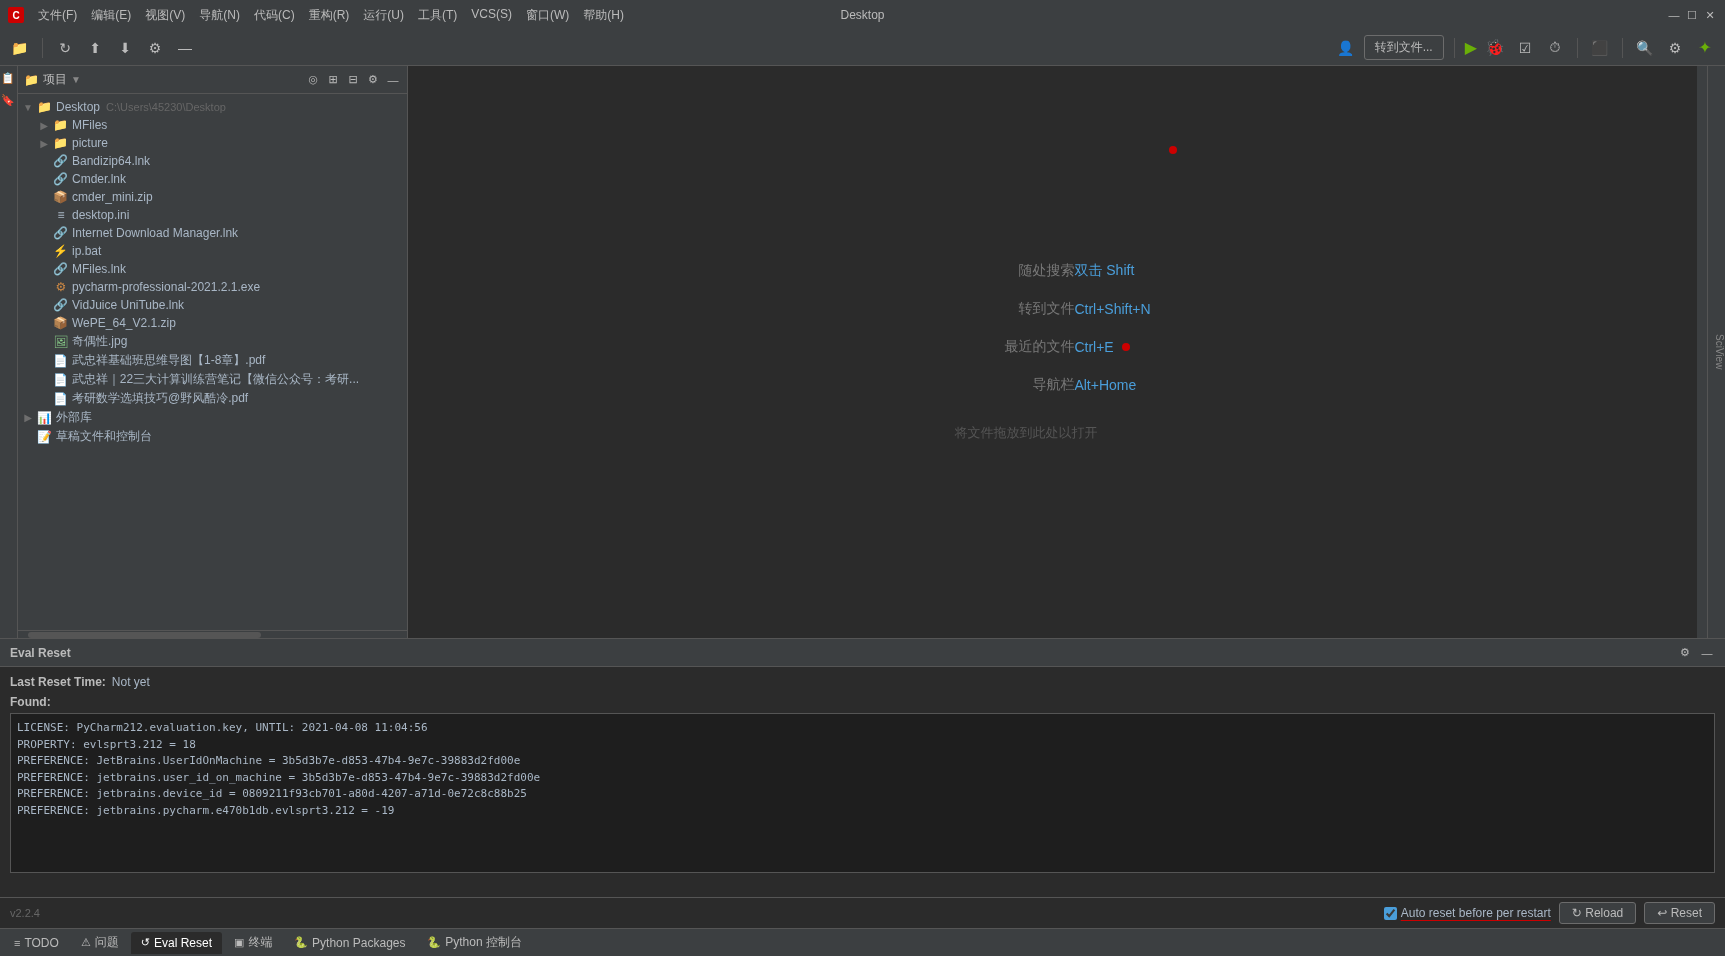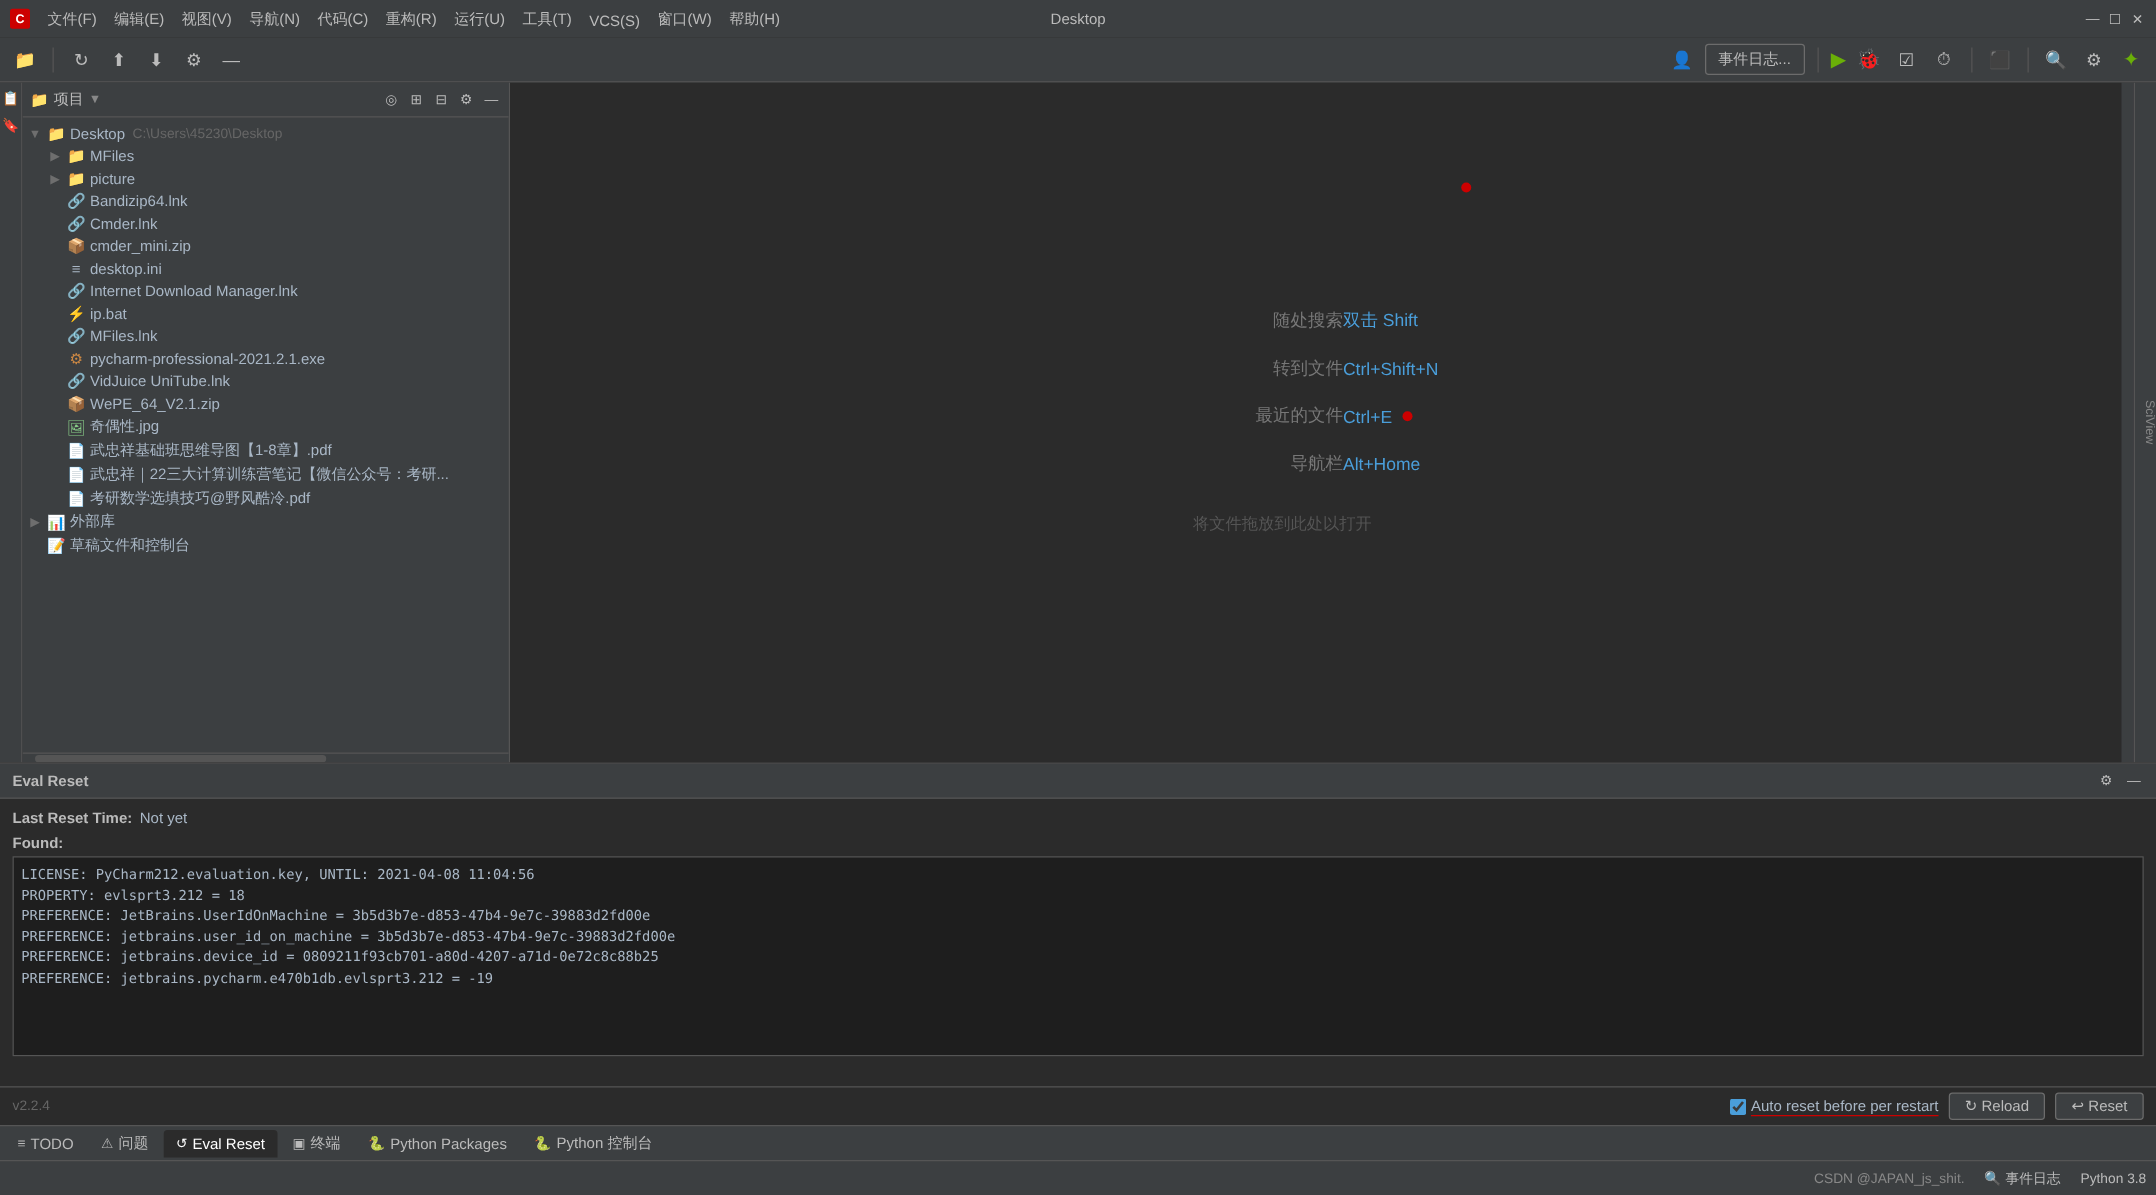--- a/index.html
+++ b/index.html
@@ -26,21 +26,20 @@
       width: 16px; height: 16px;
       background: #cc0000;
       border-radius: 2px;
       display: flex; align-items: center; justify-content: center;
       font-size: 10px; color: white; font-weight: bold;
     }
     #title-bar .menu-bar {
       display: flex;
       gap: 2px;
       flex: 1;
-      align-items: flex-end;
     }
     #title-bar .menu-item {
       padding: 2px 6px;
       color: #bbbbbb;
       font-size: 12px;
       cursor: pointer;
     }
     #title-bar .window-title {
       position: absolute;
       left: 50%;
@@ -449,21 +448,21 @@
   <div id="toolbar">
     <div class="toolbar-icon-btn">📁</div>
     <div class="toolbar-sep"></div>
     <div class="toolbar-icon-btn">↻</div>
     <div class="toolbar-icon-btn">⬆</div>
     <div class="toolbar-icon-btn">⬇</div>
     <div class="toolbar-icon-btn">⚙</div>
     <div class="toolbar-icon-btn">—</div>
     <div class="toolbar-right">
       <div class="toolbar-icon-btn">👤</div>
-      <button class="add-config-btn">事件日志...</button>
+      <button class="add-config-btn">转到文件...</button>
       <div class="toolbar-sep"></div>
       <div class="run-btn">▶</div>
       <div class="toolbar-icon-btn debug-btn">🐞</div>
       <div class="toolbar-icon-btn">☑</div>
       <div class="toolbar-icon-btn">⏱</div>
       <div class="toolbar-sep"></div>
       <div class="toolbar-icon-btn">⬛</div>
       <div class="toolbar-sep"></div>
       <div class="toolbar-icon-btn">🔍</div>
       <div class="toolbar-icon-btn">⚙</div>
@@ -713,22 +712,14 @@
     <div class="bottom-tab">
       <span class="tab-icon">🐍</span>
       <span>Python Packages</span>
     </div>
     <div class="bottom-tab">
       <span class="tab-icon">🐍</span>
       <span>Python 控制台</span>
     </div>
   </div>
 
-  <div id="status-bar" style="position:relative; bottom:auto; height:28px;">
-    <span></span>
-    <div class="status-right">
-      <span style="color:#888;">CSDN @JAPAN_js_shit.</span>
-      <span style="cursor:pointer;">🔍 事件日志</span>
-      <span style="cursor:pointer;">Python 3.8</span>
-    </div>
-  </div>
 
 </div>
 
 </body></html>

